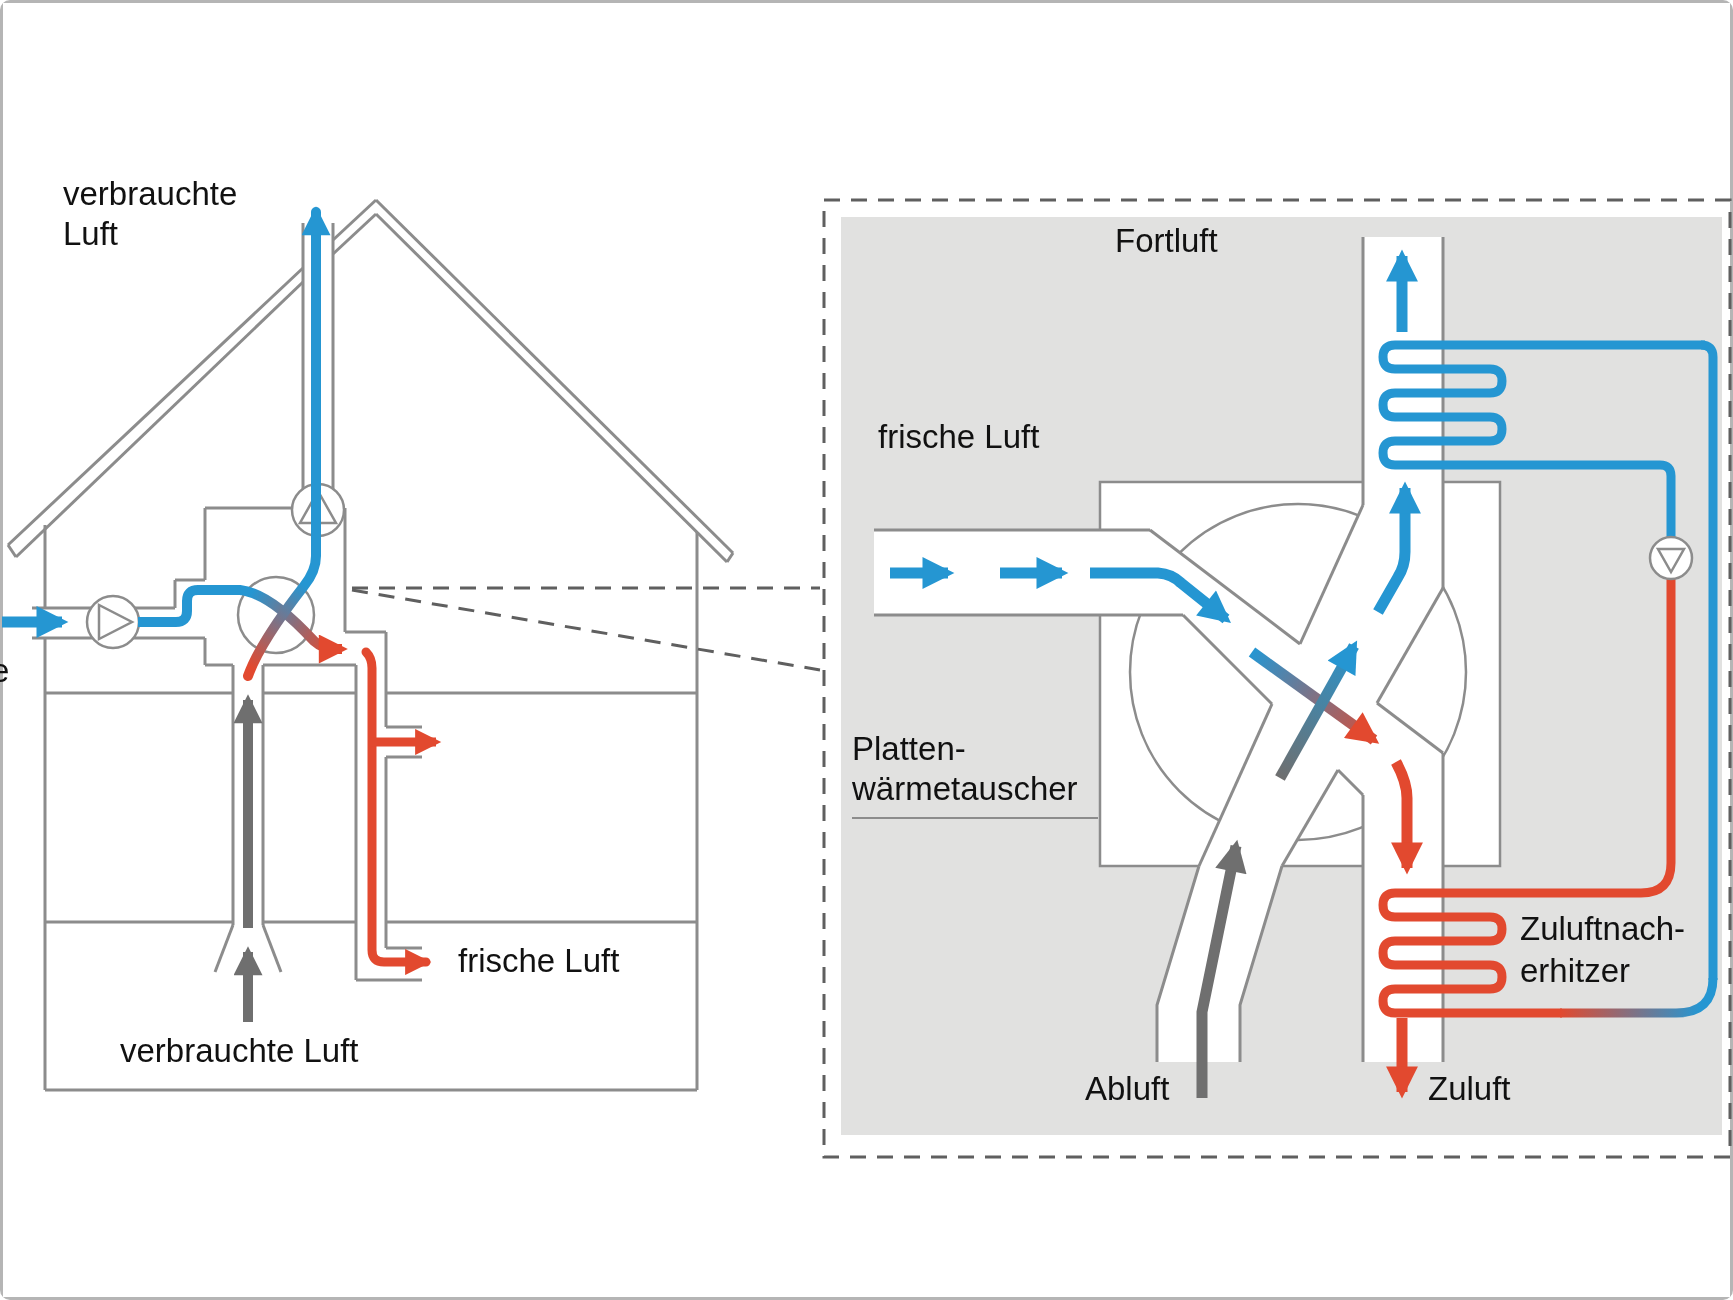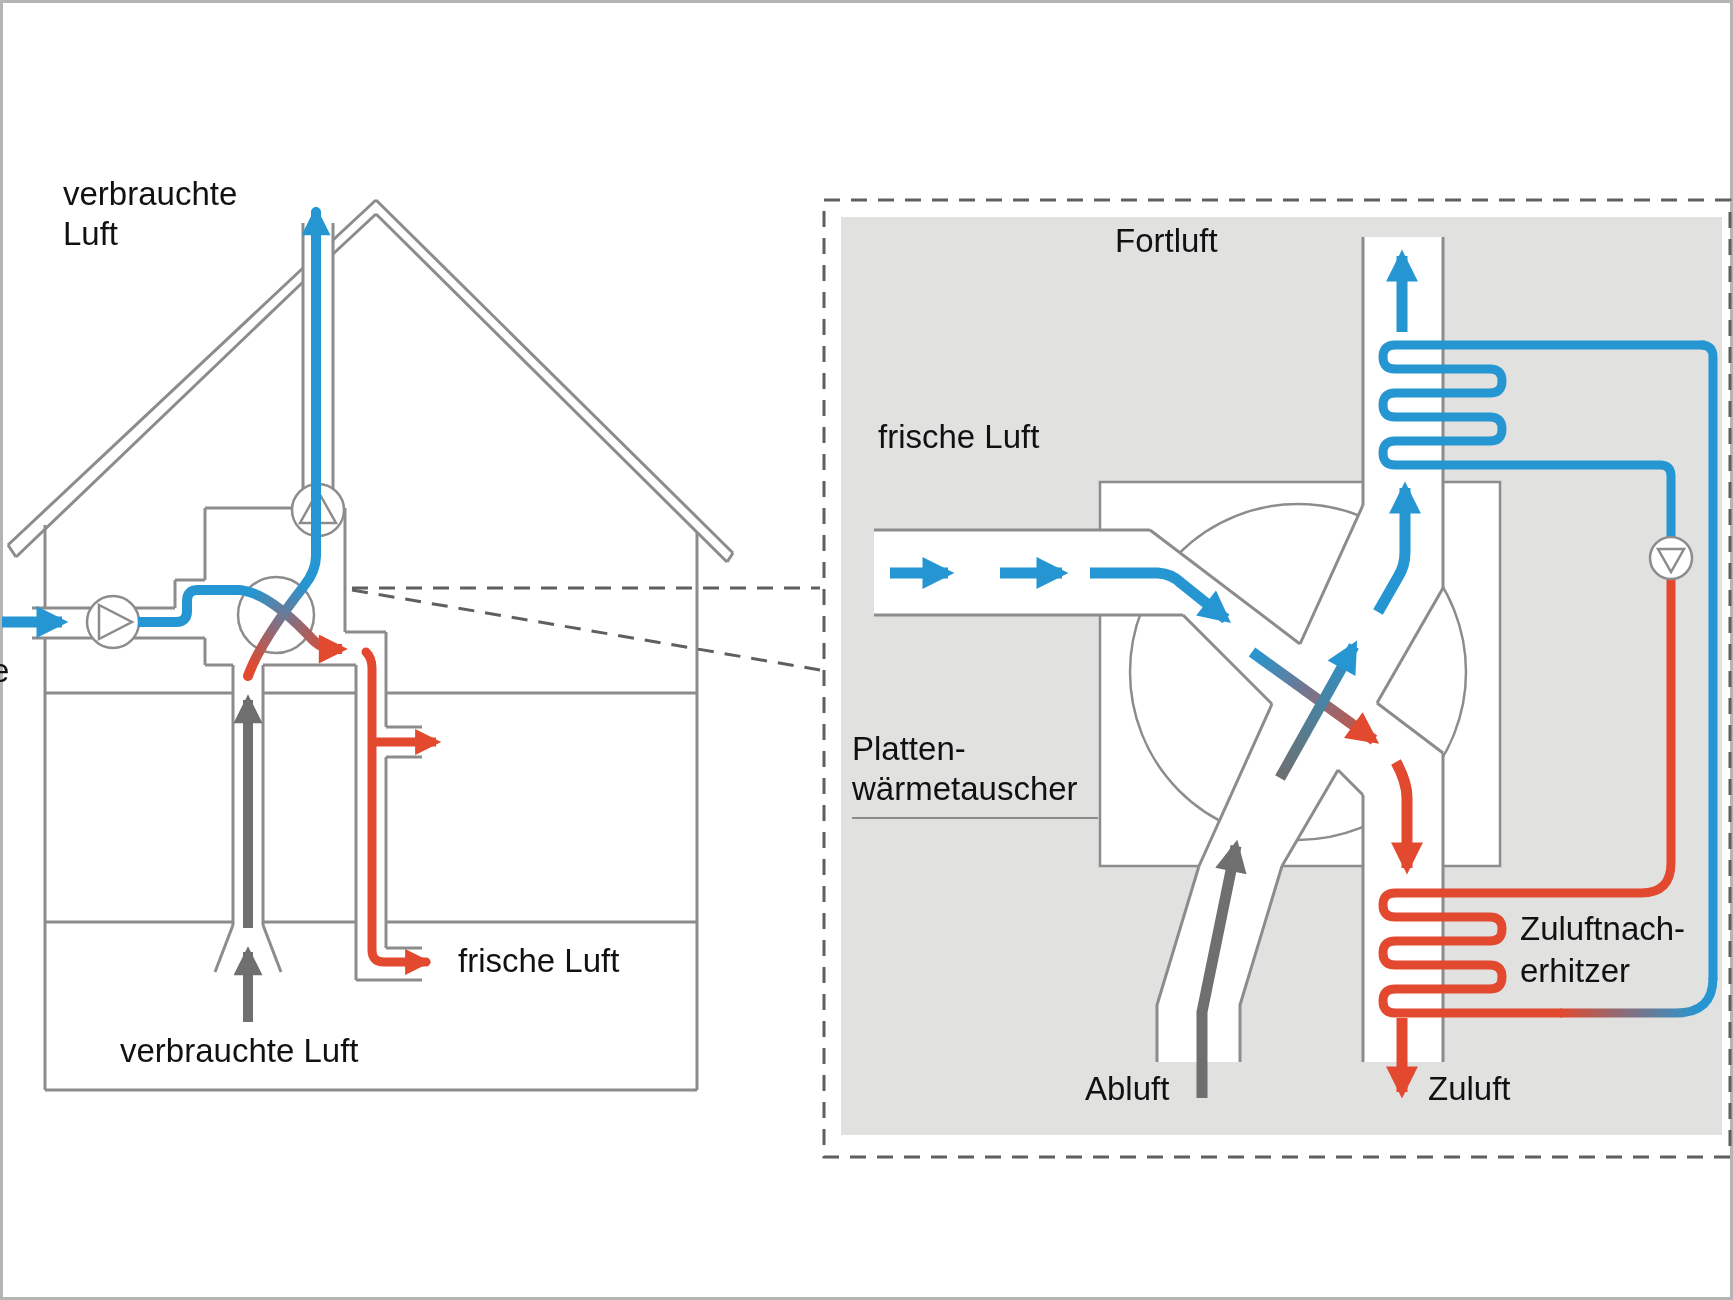--- a/index.html
+++ b/index.html
@@ -1,16 +1,16 @@
 <!DOCTYPE html>
 <html><head>
 <meta charset="utf-8">
 <style>
   html,body{margin:0;padding:0;background:#ffffff;}
-  .stage{position:relative;width:1733px;height:1300px;background:#ffffff;overflow:hidden;}
+  .stage{position:relative;width:1733px;height:1300px;background:#ffffff;overflow:hidden;border-radius:10px;}
   svg{display:block;}
   text{font-family:"Liberation Sans", sans-serif;fill:#111111;}
   .lbl{font-size:33px;}
   .outline{stroke:#8c8c8c;fill:none;}
 </style>
 </head>
 <body>
 
 <div class="stage">
 <svg width="1733" height="1300" viewBox="0 0 1733 1300">

